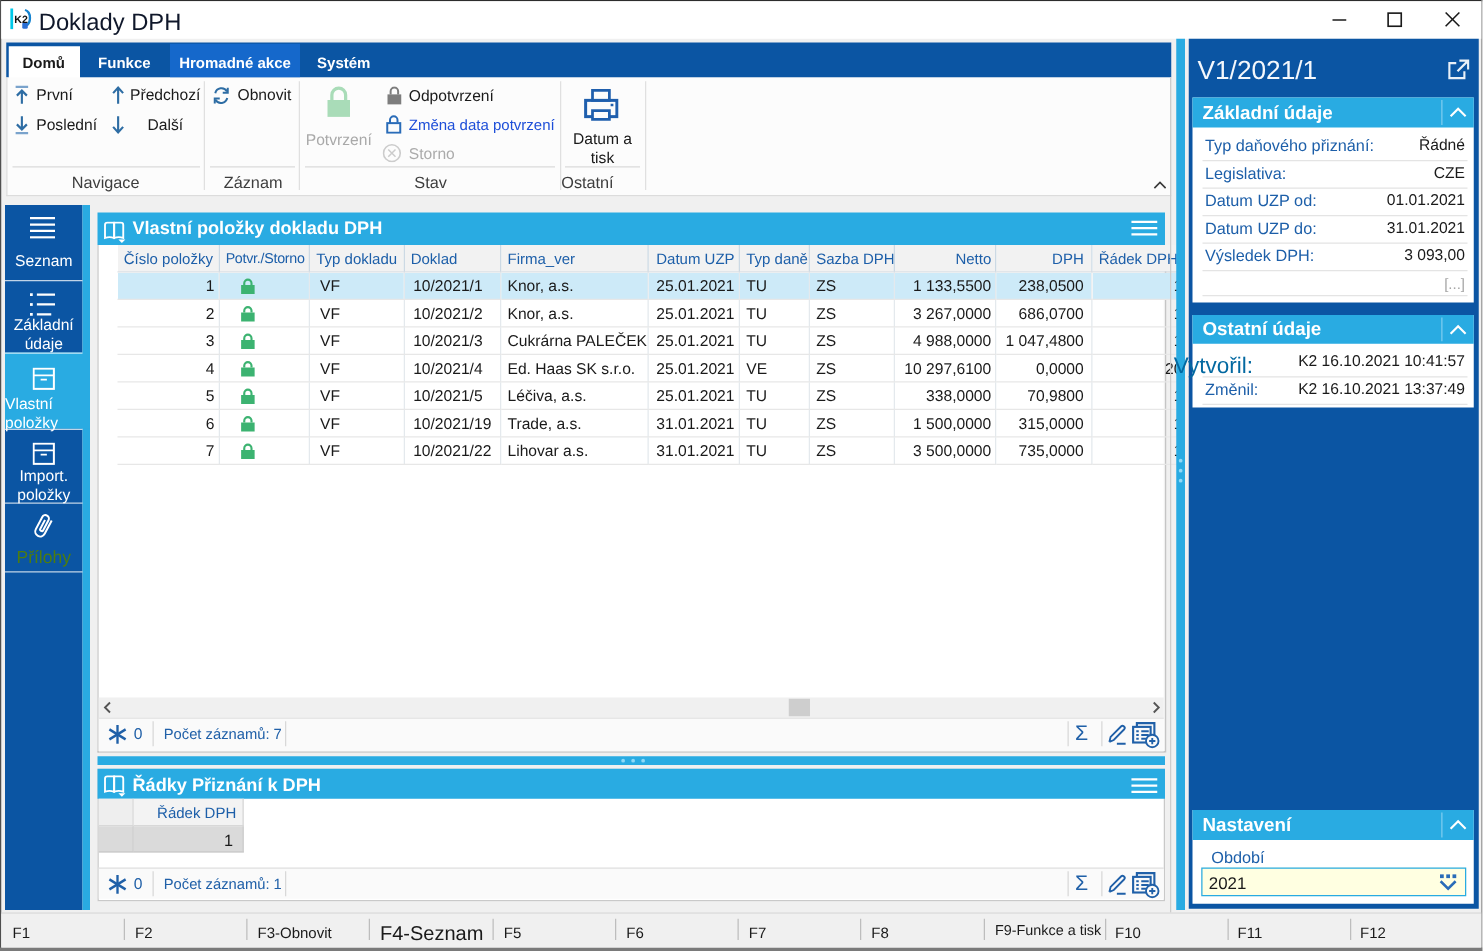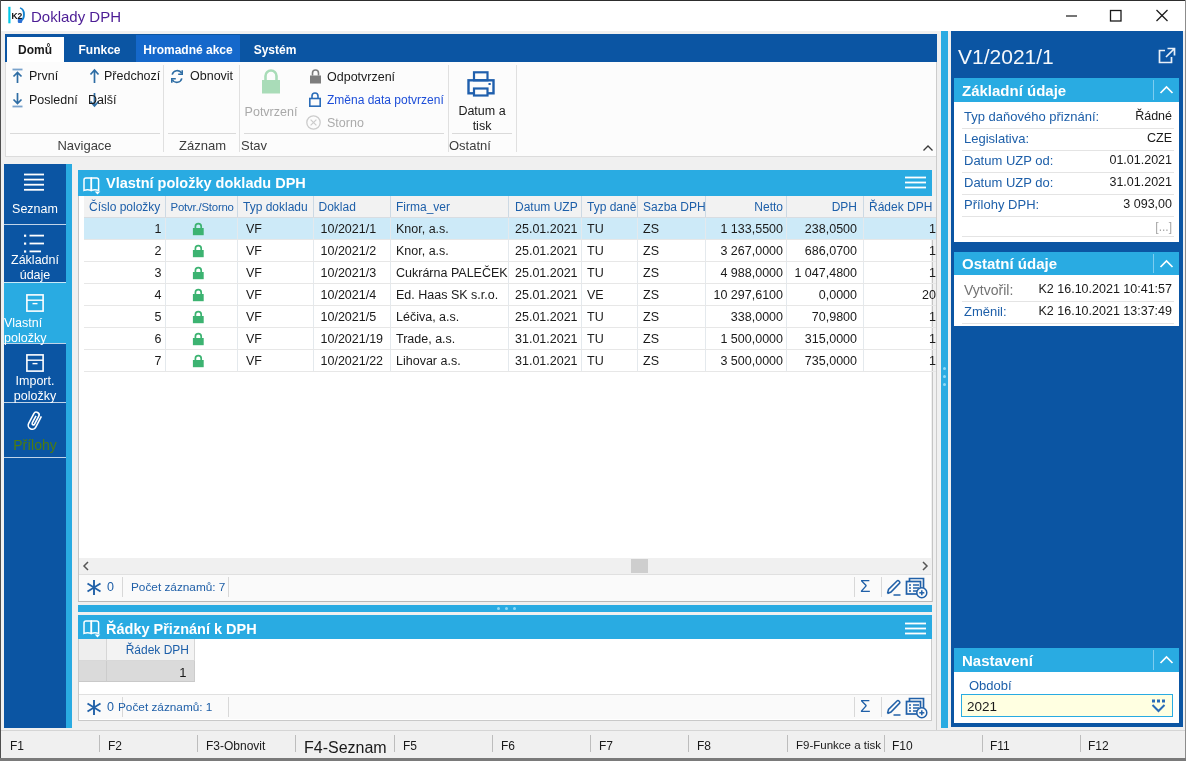--- a/index.html
+++ b/index.html
@@ -22,21 +22,21 @@
 <div class="a" style="right:0;top:0;width:1px;height:761px;background:#8c8c8c"></div>
 <div class="a" style="left:0;top:758px;width:1186px;height:3px;background:#7a7a7a"></div>
 
 <div class="a" style="left:1px;top:1px;width:1184px;height:30px;background:#ffffff"></div>
 <svg class="a" style="left:8px;top:6px" width="20" height="20" viewBox="0 0 20 20">
   <rect x="0.3" y="0.8" width="2.2" height="16.5" fill="#00c8e8"></rect>
   <path d="M12.3 1.2 q4.6 1.2 4.6 7.2 q0 5.2 -3.4 6.8 l-1.1-1.3 q2.6-1.4 2.6-5.5 q0-4.6 -3.3-5.9 z" fill="#1583d0"></path>
   <rect x="9.8" y="11.8" width="4.4" height="5.2" rx="1.2" fill="#2b6fd4"></rect>
   <text x="3.4" y="12.8" font-family="Liberation Sans" font-weight="bold" font-size="8.5" fill="#111">K2</text>
 </svg>
-<div class="a txt" style="left:31px;top:8px;font-size:15px;color:#4c1d95">Doklady DPH</div>
+<div class="a txt" style="left:31px;top:8px;font-size:19px;color:#0f172a">Doklady DPH</div>
 <svg class="a" style="left:1060px;top:8px" width="116" height="16" viewBox="0 0 116 16">
   <line x1="6" y1="8" x2="17" y2="8" stroke="#1a1a1a" stroke-width="1.2"></line>
   <rect x="50.5" y="2.5" width="10.5" height="10.5" fill="none" stroke="#1a1a1a" stroke-width="1.3"></rect>
   <line x1="96.5" y1="2" x2="107.5" y2="13" stroke="#1a1a1a" stroke-width="1.3"></line>
   <line x1="107.5" y1="2" x2="96.5" y2="13" stroke="#1a1a1a" stroke-width="1.3"></line>
 </svg>
 
 <div class="a" style="left:5px;top:34px;width:932px;height:28px;background:#0b55a3"></div>
 <div class="a" style="left:136px;top:35px;width:104px;height:27px;background:#1568cb"></div>
 <div class="a" style="left:6.5px;top:36.5px;width:57px;height:26px;background:#ffffff"></div>
@@ -49,21 +49,21 @@
 <div class="a" style="left:162.5px;top:65px;width:1px;height:87px;background:#e0e0e0"></div>
 <div class="a" style="left:239px;top:65px;width:1px;height:87px;background:#e0e0e0"></div>
 <div class="a" style="left:448px;top:65px;width:1px;height:87px;background:#e0e0e0"></div>
 <div class="a" style="left:515.5px;top:65px;width:1px;height:87px;background:#e0e0e0"></div>
 <div class="a" style="left:10px;top:133px;width:150px;height:1px;background:#dadada"></div>
 <div class="a" style="left:168px;top:133px;width:68px;height:1px;background:#dadada"></div>
 <div class="a" style="left:244px;top:133px;width:200px;height:1px;background:#dadada"></div>
 <div class="a" style="left:452px;top:133px;width:60px;height:1px;background:#dadada"></div>
 <div class="a txt" style="left:14px;top:138px;width:141px;text-align:center;font-size:13px;color:#3d3d3d">Navigace</div>
 <div class="a txt" style="left:165px;top:138px;width:75px;text-align:center;font-size:13px;color:#3d3d3d">Záznam</div>
-<div class="a txt" style="left:241px;top:138px;width:207px;font-size:13px;color:#3d3d3d">Stav</div>
+<div class="a txt" style="left:241px;top:138px;width:207px;text-align:center;font-size:13px;color:#3d3d3d">Stav</div>
 <div class="a txt" style="left:449px;top:138px;width:66px;text-align:left;font-size:13px;color:#3d3d3d">Ostatní</div>
 <svg class="a" style="left:922px;top:144px" width="12" height="8" viewBox="0 0 12 8">
     <path d="M1.5 6.5 L6 2 L10.5 6.5" fill="none" stroke="#3a3a3a" stroke-width="1.3"></path>
   </svg>
 
 <svg class="a" style="left:11px;top:68px" width="13" height="16" viewBox="0 0 13 16">
   <line x1="1.5" y1="1.5" x2="11.5" y2="1.5" stroke="#7aa3cc" stroke-width="1.8"></line>
   <path d="M6.5 15 L6.5 5 M2.5 8.5 L6.5 4.5 L10.5 8.5" fill="none" stroke="#2e6da4" stroke-width="1.7"></path>
 </svg>
 <div class="a txt" style="left:29px;top:69px;font-size:12.5px;color:#1a1a1a">První</div>
@@ -72,21 +72,21 @@
   <path d="M6.5 1 L6.5 11 M2.5 7.5 L6.5 11.5 L10.5 7.5" fill="none" stroke="#2e6da4" stroke-width="1.7"></path>
 </svg>
 <div class="a txt" style="left:29px;top:93px;font-size:12.5px;color:#1a1a1a">Poslední</div>
 <svg class="a" style="left:89px;top:68px" width="11" height="16" viewBox="0 0 11 16">
   <path d="M5.5 15 L5.5 2.5 M1.5 6.5 L5.5 2 L9.5 6.5" fill="none" stroke="#2e6da4" stroke-width="1.7"></path>
 </svg>
 <div class="a txt" style="left:104px;top:69px;font-size:12.5px;color:#1a1a1a">Předchozí</div>
 <svg class="a" style="left:89px;top:92px" width="11" height="16" viewBox="0 0 11 16">
   <path d="M5.5 1 L5.5 13.5 M1.5 9.5 L5.5 14 L9.5 9.5" fill="none" stroke="#2e6da4" stroke-width="1.7"></path>
 </svg>
-<div class="a txt" style="left:88px;top:93px;font-size:12.5px;color:#1a1a1a">Další</div>
+<div class="a txt" style="left:118px;top:93px;font-size:12.5px;color:#1a1a1a">Další</div>
 
 <svg class="a" style="left:170px;top:69px" width="14" height="15" viewBox="0 0 14 15">
   <path d="M2.2 5.6 A 5.1 5.1 0 0 1 11.6 4.2" fill="none" stroke="#2e6da4" stroke-width="1.6"></path>
   <path d="M12.2 1.2 L12.2 5.2 L8.2 5.2" fill="none" stroke="#2e6da4" stroke-width="1.6"></path>
   <path d="M11.8 9.4 A 5.1 5.1 0 0 1 2.4 10.8" fill="none" stroke="#2e6da4" stroke-width="1.6"></path>
   <path d="M1.8 13.8 L1.8 9.8 L5.8 9.8" fill="none" stroke="#2e6da4" stroke-width="1.6"></path>
 </svg>
 <div class="a txt" style="left:190px;top:69px;font-size:12.5px;color:#1a1a1a">Obnovit</div>
 
 <svg class="a" style="left:261px;top:68px" width="20" height="27" viewBox="0 0 20 27">
@@ -177,21 +177,21 @@
   <path d="M11.7 14.6 L17.3 14.6 L14.5 17.4 Z" fill="#fff"></path>
 </svg>
 <div class="a txt" style="left:106px;top:175px;font-size:14.5px;font-weight:700;color:#fff">Vlastní položky dokladu DPH</div>
 <svg class="a" style="left:905px;top:176px" width="21" height="13" viewBox="0 0 21 13">
   <g stroke="#fff" stroke-width="1.8">
       <line x1="0" y1="1.5" x2="21" y2="1.5"></line>
       <line x1="0" y1="6.5" x2="21" y2="6.5"></line>
       <line x1="0" y1="11.5" x2="21" y2="11.5"></line>
     </g>
 </svg>
-<table class="a t1" style="left:84px;top:196px">
+<table class="a t1" style="left:94px;top:196px">
 <colgroup>
       <col style="width:81px">
       <col style="width:72.5px">
       <col style="width:75.5px">
       <col style="width:77.5px">
       <col style="width:118px">
       <col style="width:73px">
       <col style="width:56px">
       <col style="width:68px">
       <col style="width:81px">
@@ -402,21 +402,21 @@
 <div class="a" style="left:78.5px;top:694px;width:852px;height:25px;background:#fafafa;border-top:1px solid #e0e0e0"></div>
 <svg class="a" style="left:86px;top:699px" width="16" height="17" viewBox="0 0 16 17">
   <g stroke="#2060a8" stroke-width="1.9">
       <line x1="8" y1="1" x2="8" y2="16"></line>
       <line x1="1.5" y1="4.5" x2="14.5" y2="12.5"></line>
       <line x1="14.5" y1="4.5" x2="1.5" y2="12.5"></line>
     </g>
 </svg>
 <div class="a txt" style="left:107px;top:700px;font-size:12.5px;color:#2060a8">0</div>
 <div class="a" style="left:122px;top:697px;width:1px;height:20px;background:#d8d8d8"></div>
-<div class="a txt" style="left:118px;top:700px;font-size:11.8px;color:#2060a8">Počet záznamů: 1</div>
+<div class="a txt" style="left:131px;top:700px;font-size:11.8px;color:#2060a8">Počet záznamů: 1</div>
 <div class="a" style="left:228px;top:697px;width:1px;height:20px;background:#d8d8d8"></div>
 <div class="a" style="left:854px;top:697px;width:1px;height:20px;background:#d8d8d8"></div>
 <div class="a txt" style="left:860px;top:697px;font-size:17px;font-weight:400;color:#2060a8">Σ</div>
 <div class="a" style="left:881px;top:697px;width:1px;height:20px;background:#d8d8d8"></div>
 <svg class="a" style="left:886px;top:699px" width="16" height="17" viewBox="0 0 16 17">
   <g fill="none" stroke="#2060a8" stroke-width="1.5">
   <path d="M1.5 14.5 L2.5 10.5 L11 2 Q12 1 13.2 2.2 Q14.4 3.4 13.4 4.4 L5 13 L1.5 14.5"></path>
   <line x1="7.5" y1="16" x2="14.5" y2="16"></line>
     </g>
 </svg>
@@ -465,34 +465,34 @@
 <div class="a" style="left:962px;top:127.5px;width:212px;height:1px;background:#e4e4e4"></div>
 <div class="a txt" style="left:964px;top:131px;font-size:13px;color:#1d5fa9">Legislativa:</div>
 <div class="a txt" style="left:964px;top:131px;width:208px;text-align:right;font-size:12.5px;color:#1a1a1a">CZE</div>
 <div class="a" style="left:962px;top:149.5px;width:212px;height:1px;background:#e4e4e4"></div>
 <div class="a txt" style="left:964px;top:153px;font-size:13px;color:#1d5fa9">Datum UZP od:</div>
 <div class="a txt" style="left:964px;top:153px;width:208px;text-align:right;font-size:12.5px;color:#1a1a1a">01.01.2021</div>
 <div class="a" style="left:962px;top:171.5px;width:212px;height:1px;background:#e4e4e4"></div>
 <div class="a txt" style="left:964px;top:175px;font-size:13px;color:#1d5fa9">Datum UZP do:</div>
 <div class="a txt" style="left:964px;top:175px;width:208px;text-align:right;font-size:12.5px;color:#1a1a1a">31.01.2021</div>
 <div class="a" style="left:962px;top:193.5px;width:212px;height:1px;background:#e4e4e4"></div>
-<div class="a txt" style="left:964px;top:197px;font-size:13px;color:#1d5fa9">Přílohy DPH:</div>
+<div class="a txt" style="left:964px;top:197px;font-size:13px;color:#1d5fa9">Výsledek DPH:</div>
 <div class="a txt" style="left:964px;top:197px;width:208px;text-align:right;font-size:12.5px;color:#1a1a1a">3 093,00</div>
 <div class="a" style="left:962px;top:215.5px;width:212px;height:1px;background:#e4e4e4"></div>
 <div class="a txt" style="left:964px;top:220px;width:208px;text-align:right;font-size:12px;color:#a6a6a6">[...]</div>
 <div class="a" style="left:962px;top:236px;width:212px;height:1px;background:#e4e4e4"></div>
 
 <div class="a" style="left:954px;top:252px;width:225px;height:74px;background:#ffffff"></div>
 <div class="a" style="left:954px;top:252px;width:225px;height:23px;background:#29abe2"></div>
 <div class="a txt" style="left:962px;top:255px;font-size:15px;font-weight:700;color:#fff">Ostatní údaje</div>
 <div class="a" style="left:1153px;top:254px;width:1px;height:19px;background:#7ecdf0"></div>
 <svg class="a" style="left:1159px;top:258.5px" width="15" height="10" viewBox="0 0 15 10">
     <path d="M1.5 8 L7.5 2 L13.5 8" fill="none" stroke="#fff" stroke-width="1.7"></path>
   </svg>
-<div class="a txt" style="left:964px;top:282px;font-size:14px;color:#737373">Vytvořil:</div>
+<div class="a txt" style="left:939px;top:282px;font-size:18px;color:#0369a1">Vytvořil:</div>
 <div class="a txt" style="left:964px;top:282px;width:208px;text-align:right;font-size:12.5px;color:#1a1a1a">K2 16.10.2021 10:41:57</div>
 <div class="a" style="left:962px;top:300.5px;width:212px;height:1px;background:#e4e4e4"></div>
 <div class="a txt" style="left:964px;top:304px;font-size:13px;color:#1d5fa9">Změnil:</div>
 <div class="a txt" style="left:964px;top:304px;width:208px;text-align:right;font-size:12.5px;color:#1a1a1a">K2 16.10.2021 13:37:49</div>
 <div class="a" style="left:962px;top:322.5px;width:212px;height:1px;background:#e4e4e4"></div>
 
 <div class="a" style="left:954px;top:648px;width:225px;height:74.5px;background:#ffffff"></div>
 <div class="a" style="left:954px;top:648px;width:225px;height:24px;background:#29abe2"></div>
 <div class="a txt" style="left:962px;top:651.5px;font-size:15px;font-weight:700;color:#fff">Nastavení</div>
 <div class="a" style="left:1153px;top:650px;width:1px;height:20px;background:#7ecdf0"></div>

